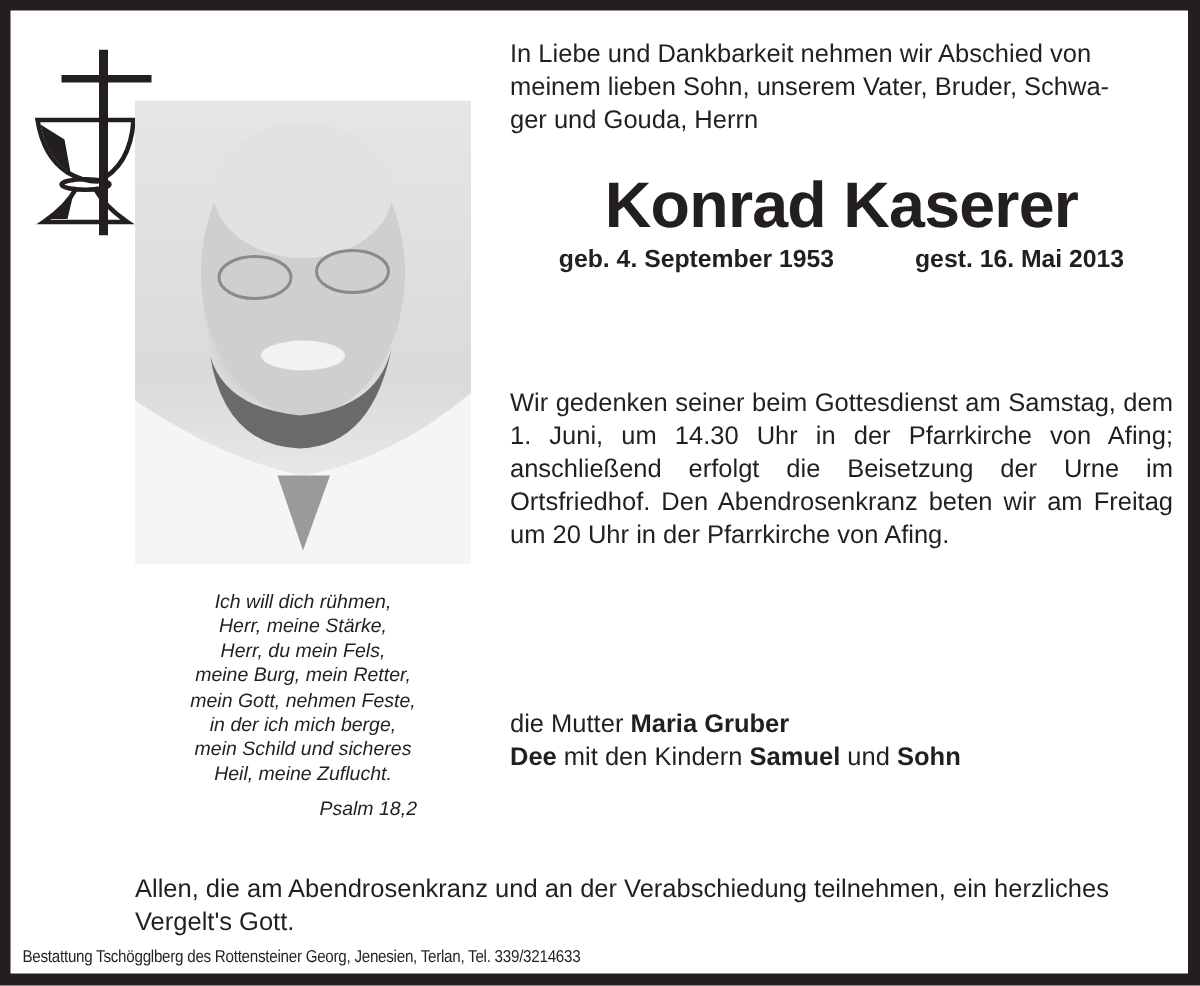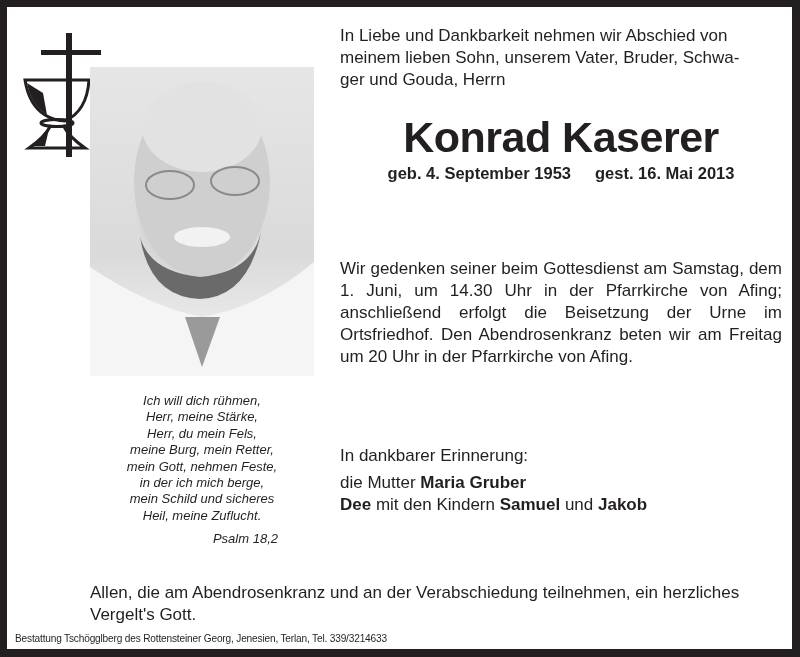--- a/index.html
+++ b/index.html
@@ -7,21 +7,21 @@
   .card { position:absolute; left:7px; top:7px; width:785px; height:642px; background:#ffffff; }
   .cross { position:absolute; left:16px; top:26px; width:80px; height:124px; }
   .photo { position:absolute; left:83px; top:60px; width:224px; height:309px; overflow:hidden;
     background: radial-gradient(ellipse 40% 35% at 48% 45%, #d8d8d8 0%, #bdbdbd 40%, transparent 70%), linear-gradient(#e6e6e6, #dadada 60%, #f4f4f4); }
   .psalm { position:absolute; left:83px; top:386px; width:224px; text-align:center; font-style:italic; font-size:13px; line-height:16.4px; }
   .psalm-ref { position:absolute; left:71px; top:524px; width:200px; text-align:right; font-style:italic; font-size:13px; }
   .col { position:absolute; left:333px; width:442px; font-size:17px; line-height:22px; }
   .intro { top:18px; }
   .name { position:absolute; left:333px; top:105px; width:442px; text-align:center; font-weight:bold; font-size:43px; letter-spacing:-0.5px; line-height:50px; }
   .dates { position:absolute; left:333px; top:157px; width:442px; text-align:center; font-weight:bold; font-size:16.5px; }
-  .dates span { margin:0 12px; }
+  .dates span { margin:0 27px; }
   .p1 { top:205px; text-align:justify; }
   .p2 { top:251px; text-align:justify; }
   .places { top:362px; letter-spacing:1.2px; line-height:21px; }
   .memory { top:438px; }
   .family { top:465px; line-height:21.5px; }
   .family b { font-weight:bold; }
   .thanks { position:absolute; left:83px; top:575px; width:692px; font-size:17px; line-height:22px; }
   .footer { position:absolute; left:8px; top:625px; font-size:11.5px; transform:scaleX(0.88); transform-origin:left; letter-spacing:-0.2px; }
   .line { display:block; }
 </style>
@@ -73,23 +73,22 @@
   </div>
 
   <div class="name">Konrad Kaserer</div>
   <div class="dates">
     <span>geb. 4. September 1953</span><span>gest. 16. Mai 2013</span>
   </div>
 
   <div class="col p2">Wir gedenken seiner beim Gottesdienst am Samstag, dem 1. Juni, um 14.30 Uhr in der Pfarrkirche von Afing; anschließend erfolgt die Beisetzung der Urne im Ortsfriedhof. Den Abendrosenkranz beten wir am Freitag um 20 Uhr in der Pfarrkirche von Afing.</div>
 
 
-  <div class="col memory">In dankbarer Erinnerung:</div>
 
   <div class="col family">
     <span class="line"><span>die Mutter </span><b>Maria Gruber</b></span>
-    <span class="line"><b>Dee</b><span> mit den Kindern </span><b>Samuel</b><span> und </span><b>Jakob</b></span>
+    <span class="line"><b>Dee</b><span> mit den Kindern </span><b>Samuel</b><span> und </span><b>Sohn</b></span>
   </div>
 
   <div class="thanks">Allen, die am Abendrosenkranz und an der Verabschiedung teilnehmen, ein herzliches Vergelt's Gott.</div>
 
   <div class="footer">Bestattung Tschögglberg des Rottensteiner Georg, Jenesien, Terlan, Tel. 339/3214633</div>
 </div>
 
 </body></html>

